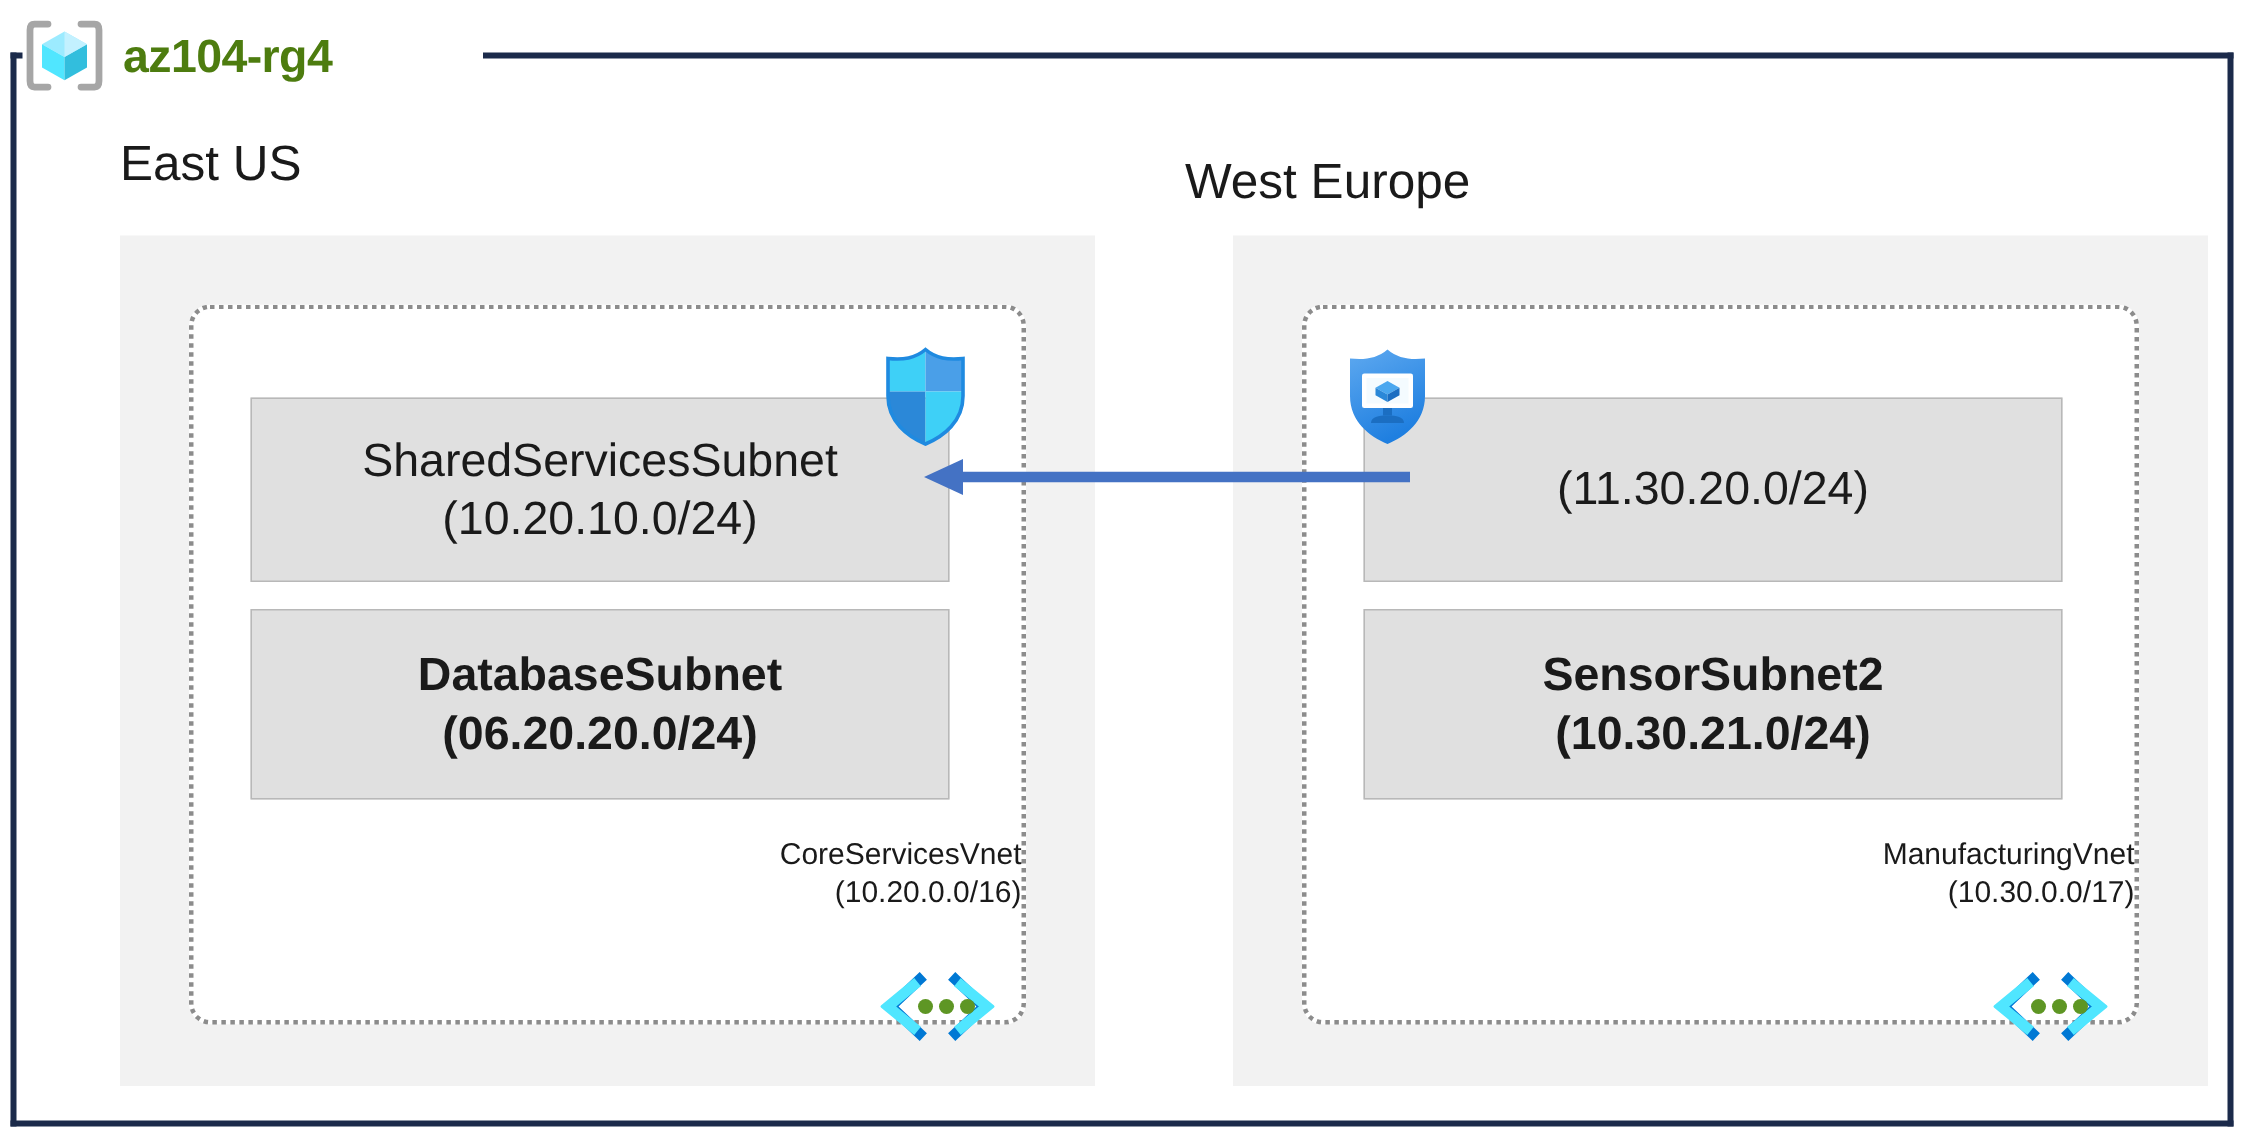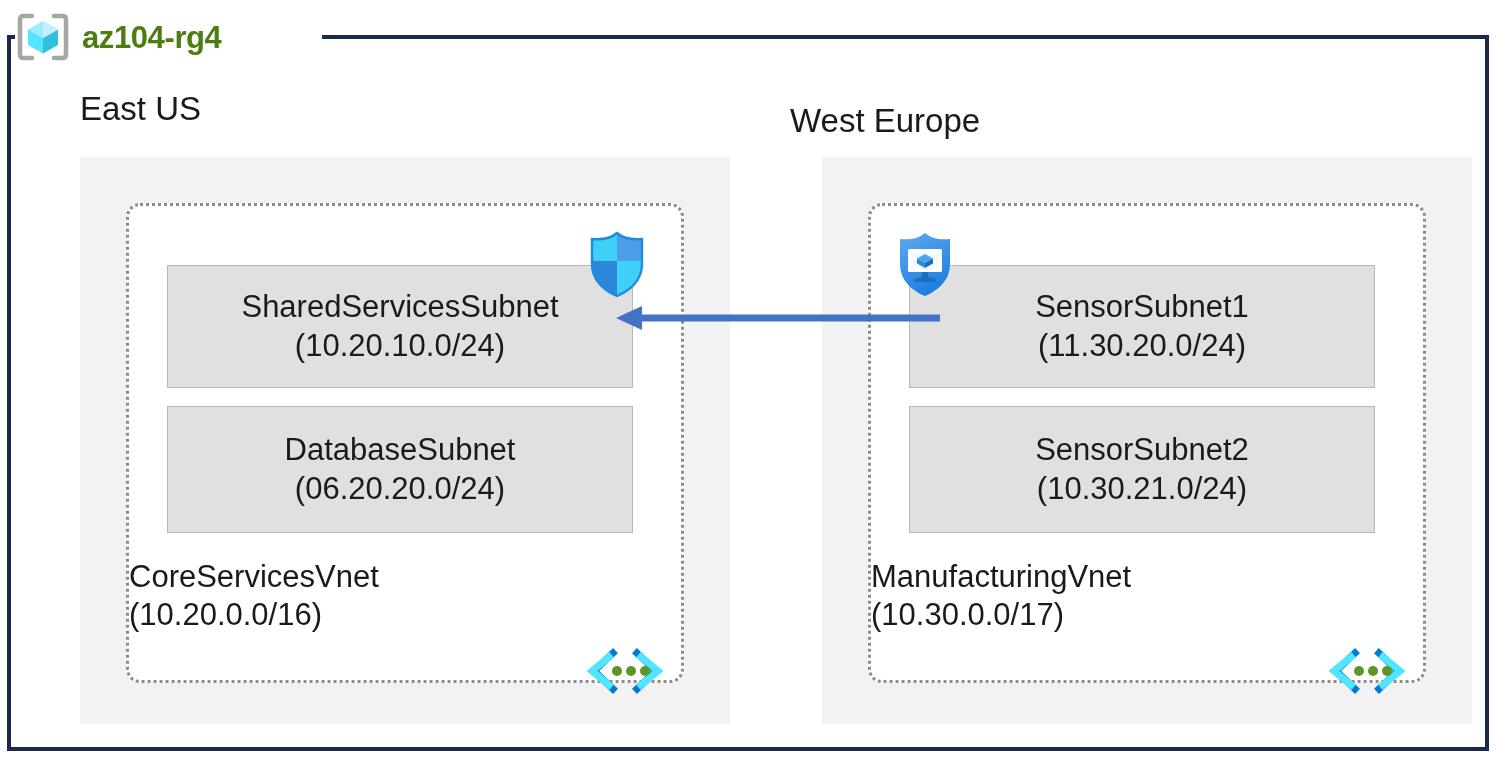--- a/index.html
+++ b/index.html
@@ -99,22 +99,22 @@
     border-radius: 14px;
     background: #ffffff;
   }
   #vnet-box-0 { left: 126px; }
   #vnet-box-1 { left: 868px; }
 
   .vnet-caption {
     position: absolute;
     width: 100%;
     top: 352px;
-    text-align: left;
-    font-size: 31px;
+    text-align: right;
+    font-size: 20px;
     color: #1a1a1a;
     line-height: 1.24;
     white-space: nowrap;
   }
 
   
   .subnet-box {
     position: absolute;
     left: 38px;
     width: 466px;
@@ -123,21 +123,21 @@
     display: flex;
     flex-direction: column;
     align-items: center;
     justify-content: center;
     font-size: 31px;
     color: #1a1a1a;
     line-height: 1.24;
     white-space: nowrap;
   }
   .subnet-0 { top: 59px;  height: 123px; }
-  .subnet-1 { top: 200px; height: 127px; }
+  .subnet-1 { top: 200px; height: 127px; font-weight: bold; }
 
   
   .svc-icon {
     position: absolute;
     width: 72px;
     height: 72px;
     z-index: 6;
   }
   #svc-icon-firewall { left: 452px; top: 22px; }
   #svc-icon-bastion  { left: 18px;  top: 22px; }
@@ -230,21 +230,20 @@
   </svg>
 </div>
 
 <div class="region-label" id="region-label-1">West Europe</div>
 
 <div class="region-box" id="region-box-1"></div>
 
 <div class="vnet-box" id="vnet-box-1">
 
   <div class="subnet-box subnet-0">
-    <span>SensorSubnet1</span>
     <span>(11.30.20.0/24)</span>
   </div>
 
   <svg class="svc-icon" id="svc-icon-bastion" viewBox="0 0 72 72">
     <defs>
       <linearGradient id="bastionGrad" x1="0" y1="0" x2="0.4" y2="1">
         <stop offset="0" stop-color="#5ea9f0"></stop>
         <stop offset="1" stop-color="#1f7fe0"></stop>
       </linearGradient>
     </defs>

